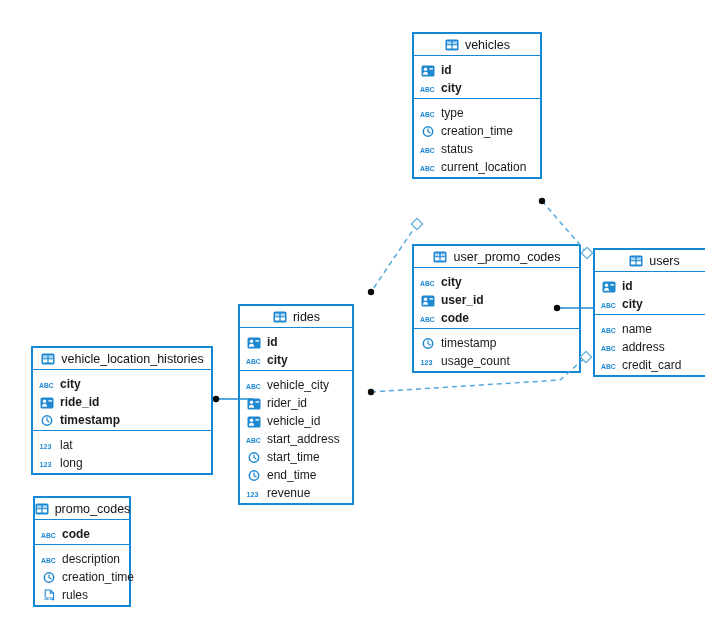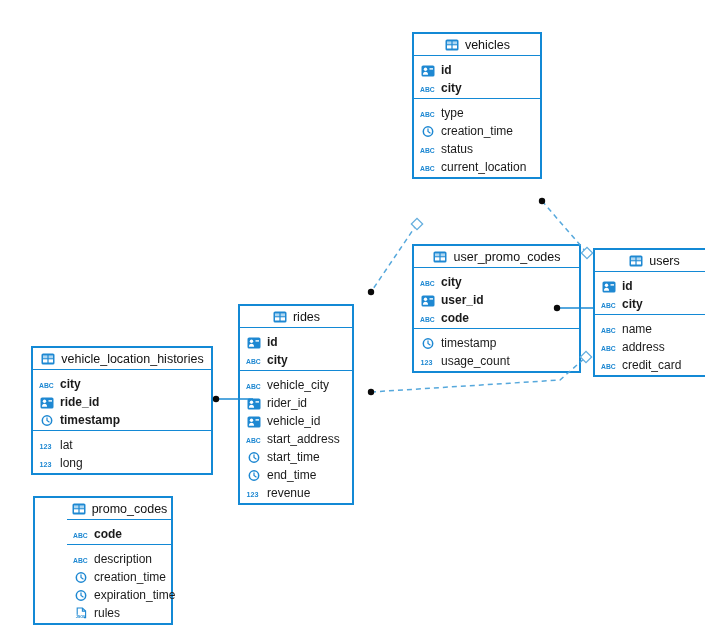--- a/index.html
+++ b/index.html
@@ -425,21 +425,21 @@
         <div class="er-row">
           <span class="er-icon">
             <svg width="16" height="12" viewBox="0 0 16 12">
               <text x="0.5" y="9" font-family="Liberation Sans, sans-serif" font-size="7.2" font-weight="bold" fill="#1e88d2">123</text>
             </svg>
           </span>
           <span class="er-label">long</span>
         </div>
       </div>
     </div>
-    <div class="er-table" style="left: 33px; top: 496px; width: 140px; padding-left: 32px;">
+    <div class="er-table" style="left: 33px; top: 496px; width: 98px;">
       <div class="er-header">
         <span class="er-icon">
           <svg width="14" height="12" viewBox="0 0 14 12">
             <rect x="0.5" y="0.5" width="13" height="11" rx="1.6" fill="#1e88d2"></rect>
             <rect x="2" y="2.4" width="4.4" height="2.9" fill="#aed7f2"></rect>
             <rect x="7.6" y="2.4" width="4.4" height="2.9" fill="#aed7f2"></rect>
             <rect x="2" y="6.3" width="4.4" height="3.2" fill="#ffffff"></rect>
             <rect x="7.6" y="6.3" width="4.4" height="3.2" fill="#ffffff"></rect>
           </svg>
         </span>
@@ -465,29 +465,20 @@
           <span class="er-label">description</span>
         </div>
         <div class="er-row">
           <span class="er-icon">
             <svg width="14" height="13" viewBox="0 0 14 13">
               <circle cx="7" cy="6.5" r="4.7" fill="none" stroke="#1e88d2" stroke-width="1.5"></circle>
               <path d="M7 3.9 V6.5 L9.1 7.9" fill="none" stroke="#1e88d2" stroke-width="1.2" stroke-linecap="round"></path>
             </svg>
           </span>
           <span class="er-label">creation_time</span>
-        </div>
-        <div class="er-row">
-          <span class="er-icon">
-            <svg width="14" height="13" viewBox="0 0 14 13">
-              <circle cx="7" cy="6.5" r="4.7" fill="none" stroke="#1e88d2" stroke-width="1.5"></circle>
-              <path d="M7 3.9 V6.5 L9.1 7.9" fill="none" stroke="#1e88d2" stroke-width="1.2" stroke-linecap="round"></path>
-            </svg>
-          </span>
-          <span class="er-label">expiration_time</span>
         </div>
         <div class="er-row">
           <span class="er-icon">
             <svg width="14" height="13" viewBox="0 0 14 13">
               <path d="M3.2 1 H8.4 L11.6 4.1 V10.6 H3.2 Z" fill="#ffffff" stroke="#1e88d2" stroke-width="1.1"></path>
               <path d="M8.4 1 V4.1 H11.6" fill="none" stroke="#1e88d2" stroke-width="1.1"></path>
               <rect x="1.4" y="7.8" width="8.6" height="4.2" fill="#ffffff"></rect>
               <text x="1.7" y="11.3" font-family="Liberation Sans, sans-serif" font-size="3.8" font-weight="bold" fill="#1e88d2">JSON</text>
             </svg>
           </span>

